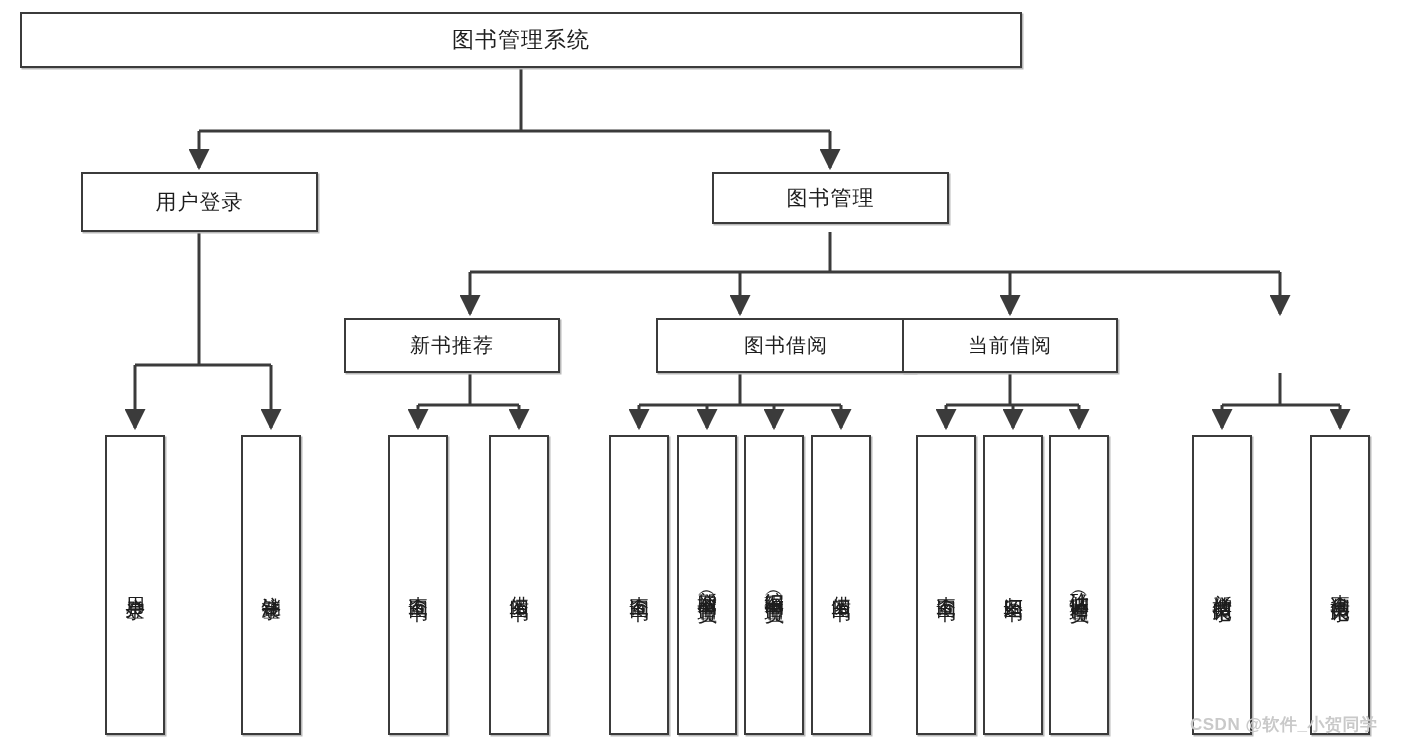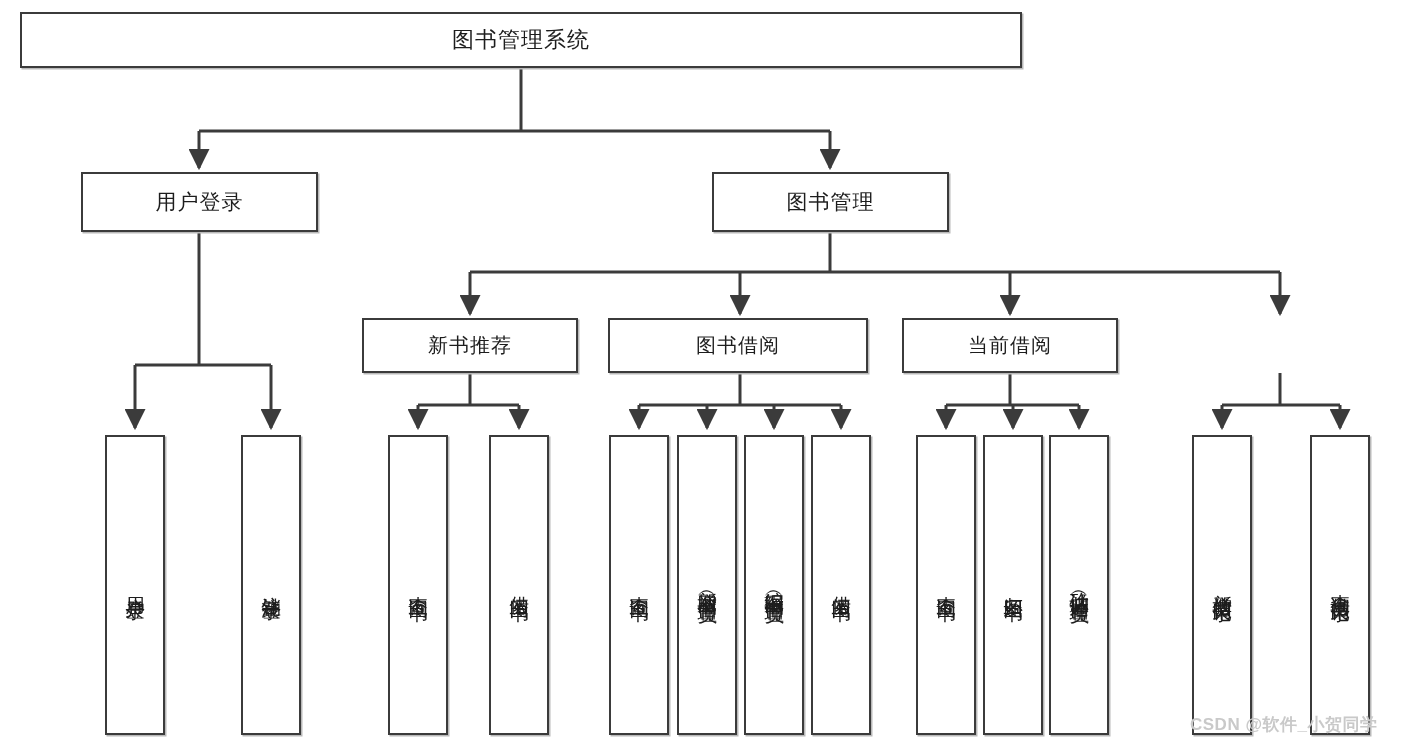--- a/index.html
+++ b/index.html
@@ -131,28 +131,28 @@
     </g>
   </svg>
 
   <div class="node root" style="left:20px; top:12px; width:1002px; height:56px;">
     <span class="htext">图书管理系统</span>
   </div>
 
   <div class="node lvl2" style="left:81px; top:172px; width:237px; height:60px;">
     <span class="htext">用户登录</span>
   </div>
-  <div class="node lvl2" style="left:712px; top:172px; width:237px; height:60px;">
+  <div class="node lvl2" style="left:712px; top:172px; width:237px; height:52px;">
     <span class="htext">图书管理</span>
   </div>
 
-  <div class="node lvl3" style="left:362px; top:318px; width:216px; height:55px;">
+  <div class="node lvl3" style="left:344px; top:318px; width:216px; height:55px;">
     <span class="htext">新书推荐</span>
   </div>
-  <div class="node lvl3" style="left:608px; top:318px; width:260px; height:55px;">
+  <div class="node lvl3" style="left:656px; top:318px; width:260px; height:55px;">
     <span class="htext">图书借阅</span>
   </div>
   <div class="node lvl3" style="left:902px; top:318px; width:216px; height:55px;">
     <span class="htext">当前借阅</span>
   </div>
 
   <div class="node leaf" style="left:105px; top:435px; width:60px; height:300px;">
     <span class="vtext">用户登录</span>
   </div>
   <div class="node leaf" style="left:241px; top:435px; width:60px; height:300px;">

